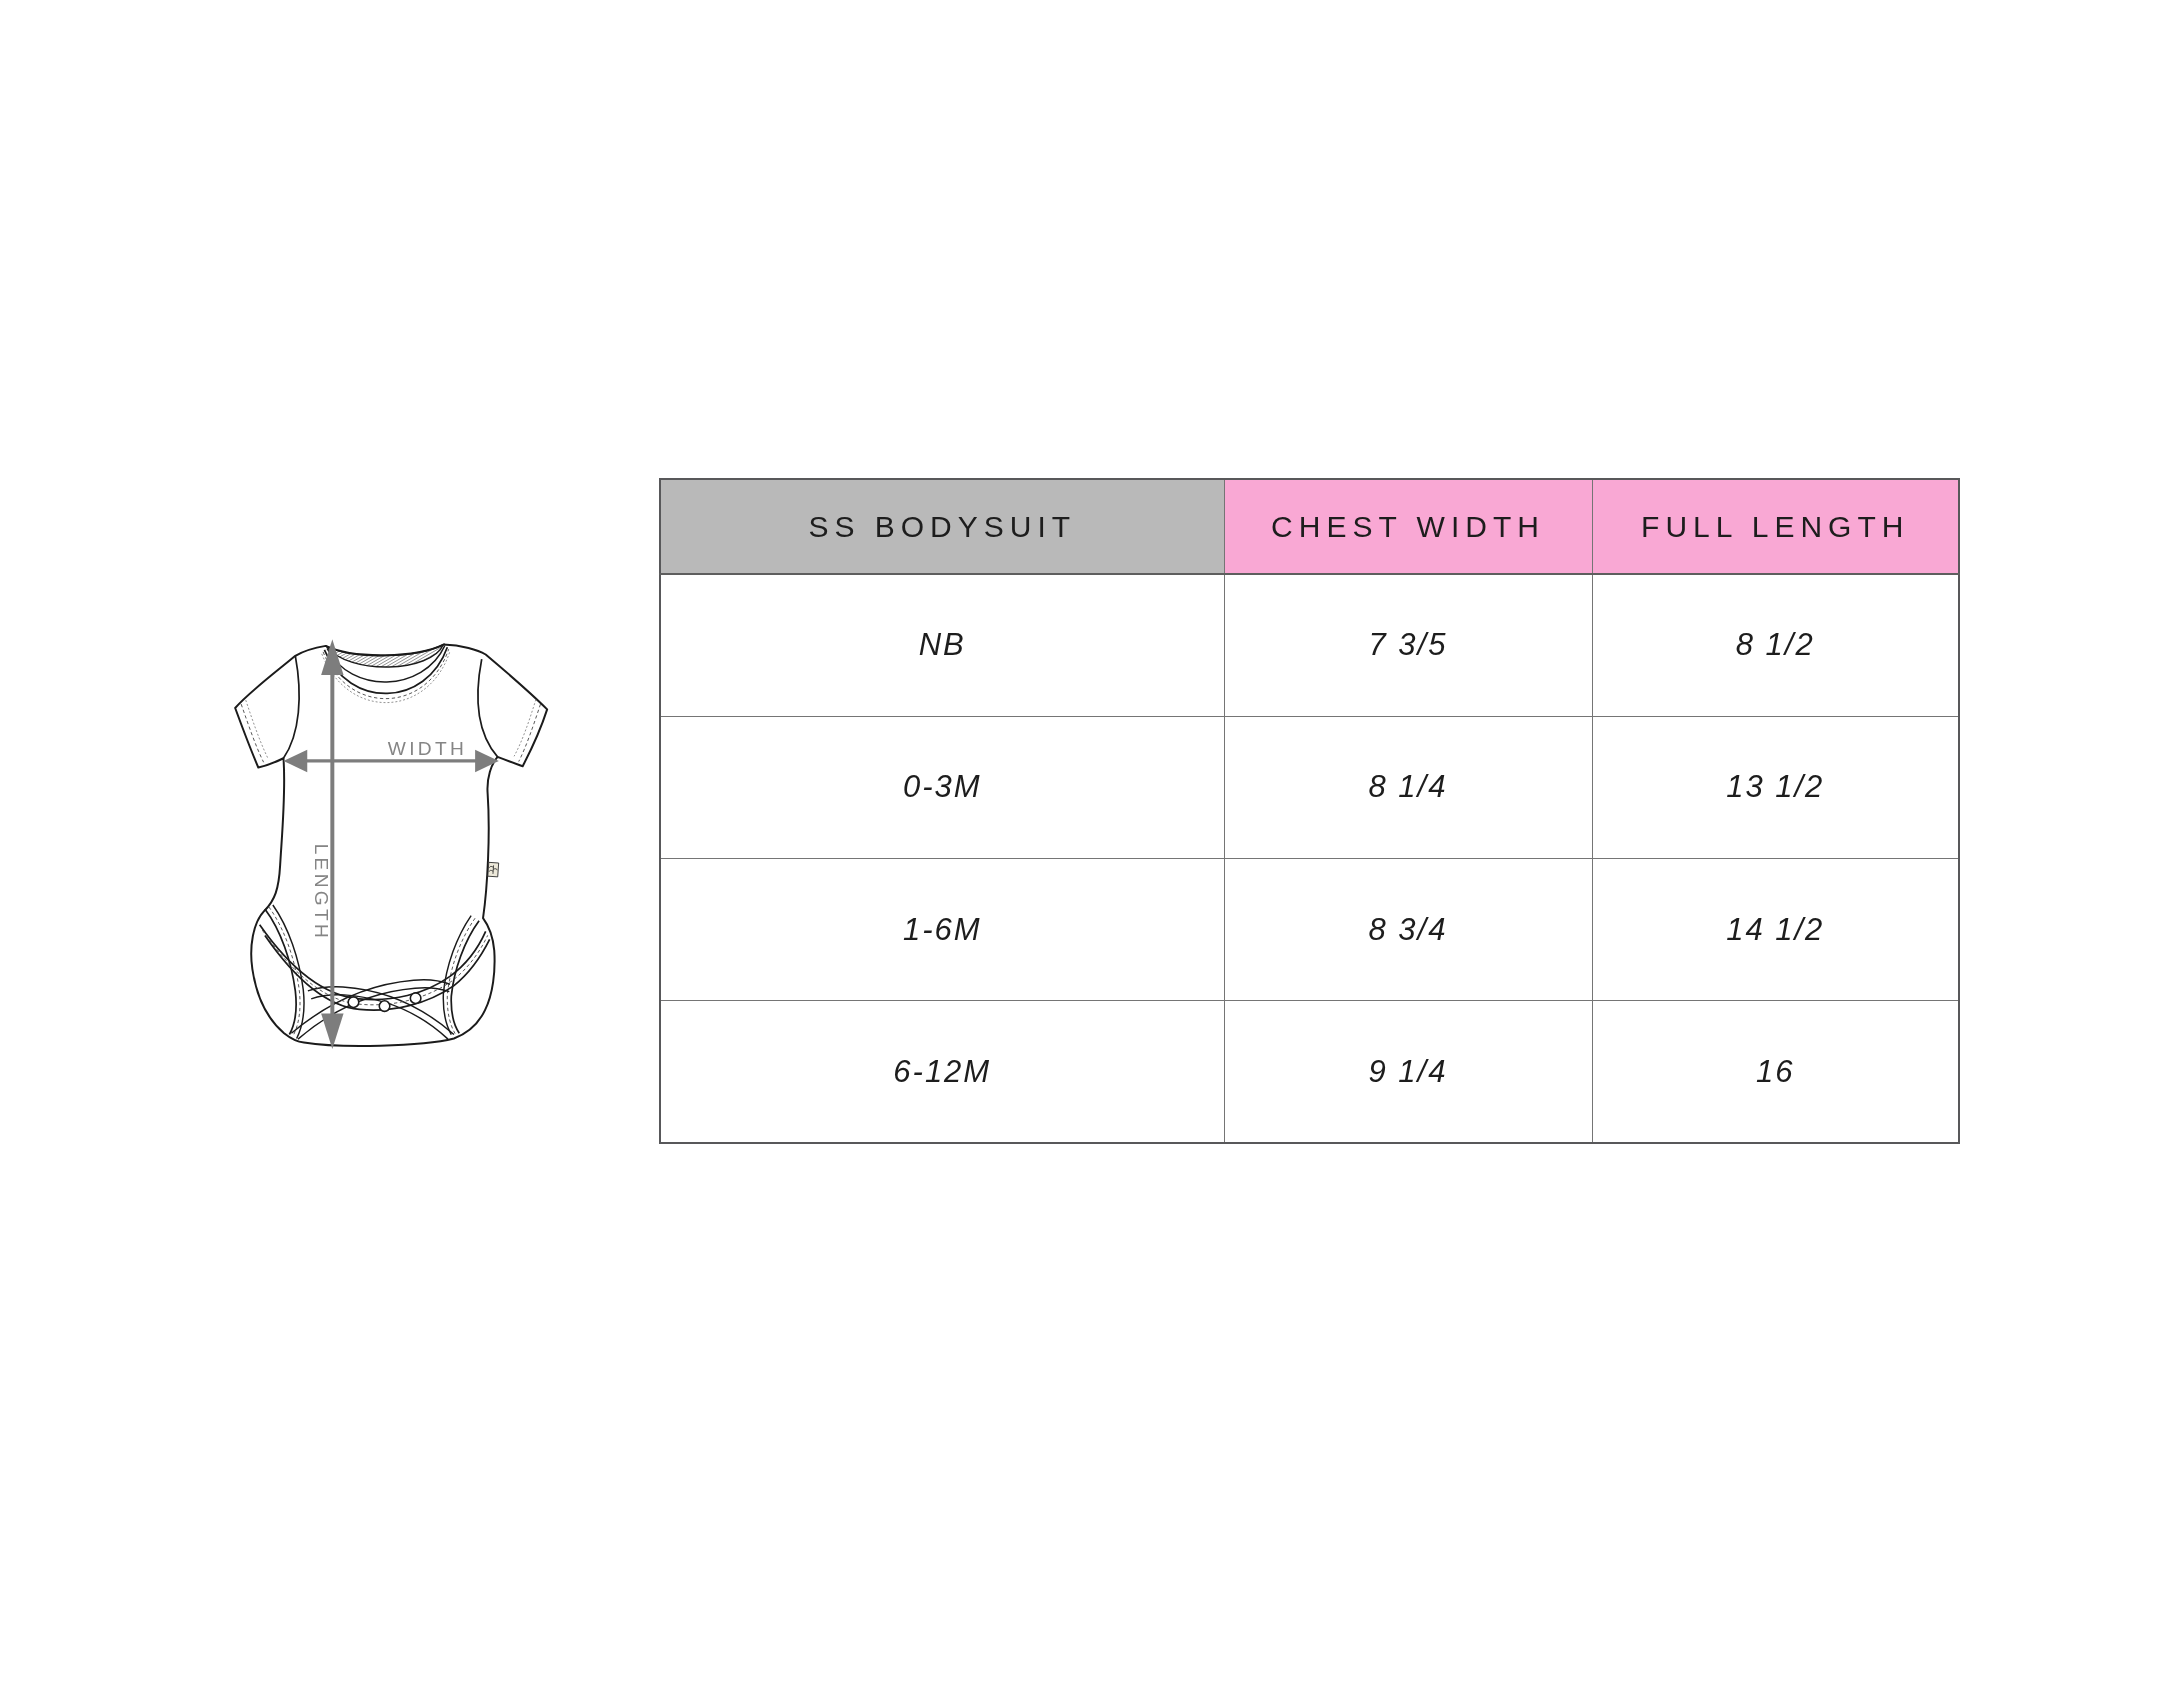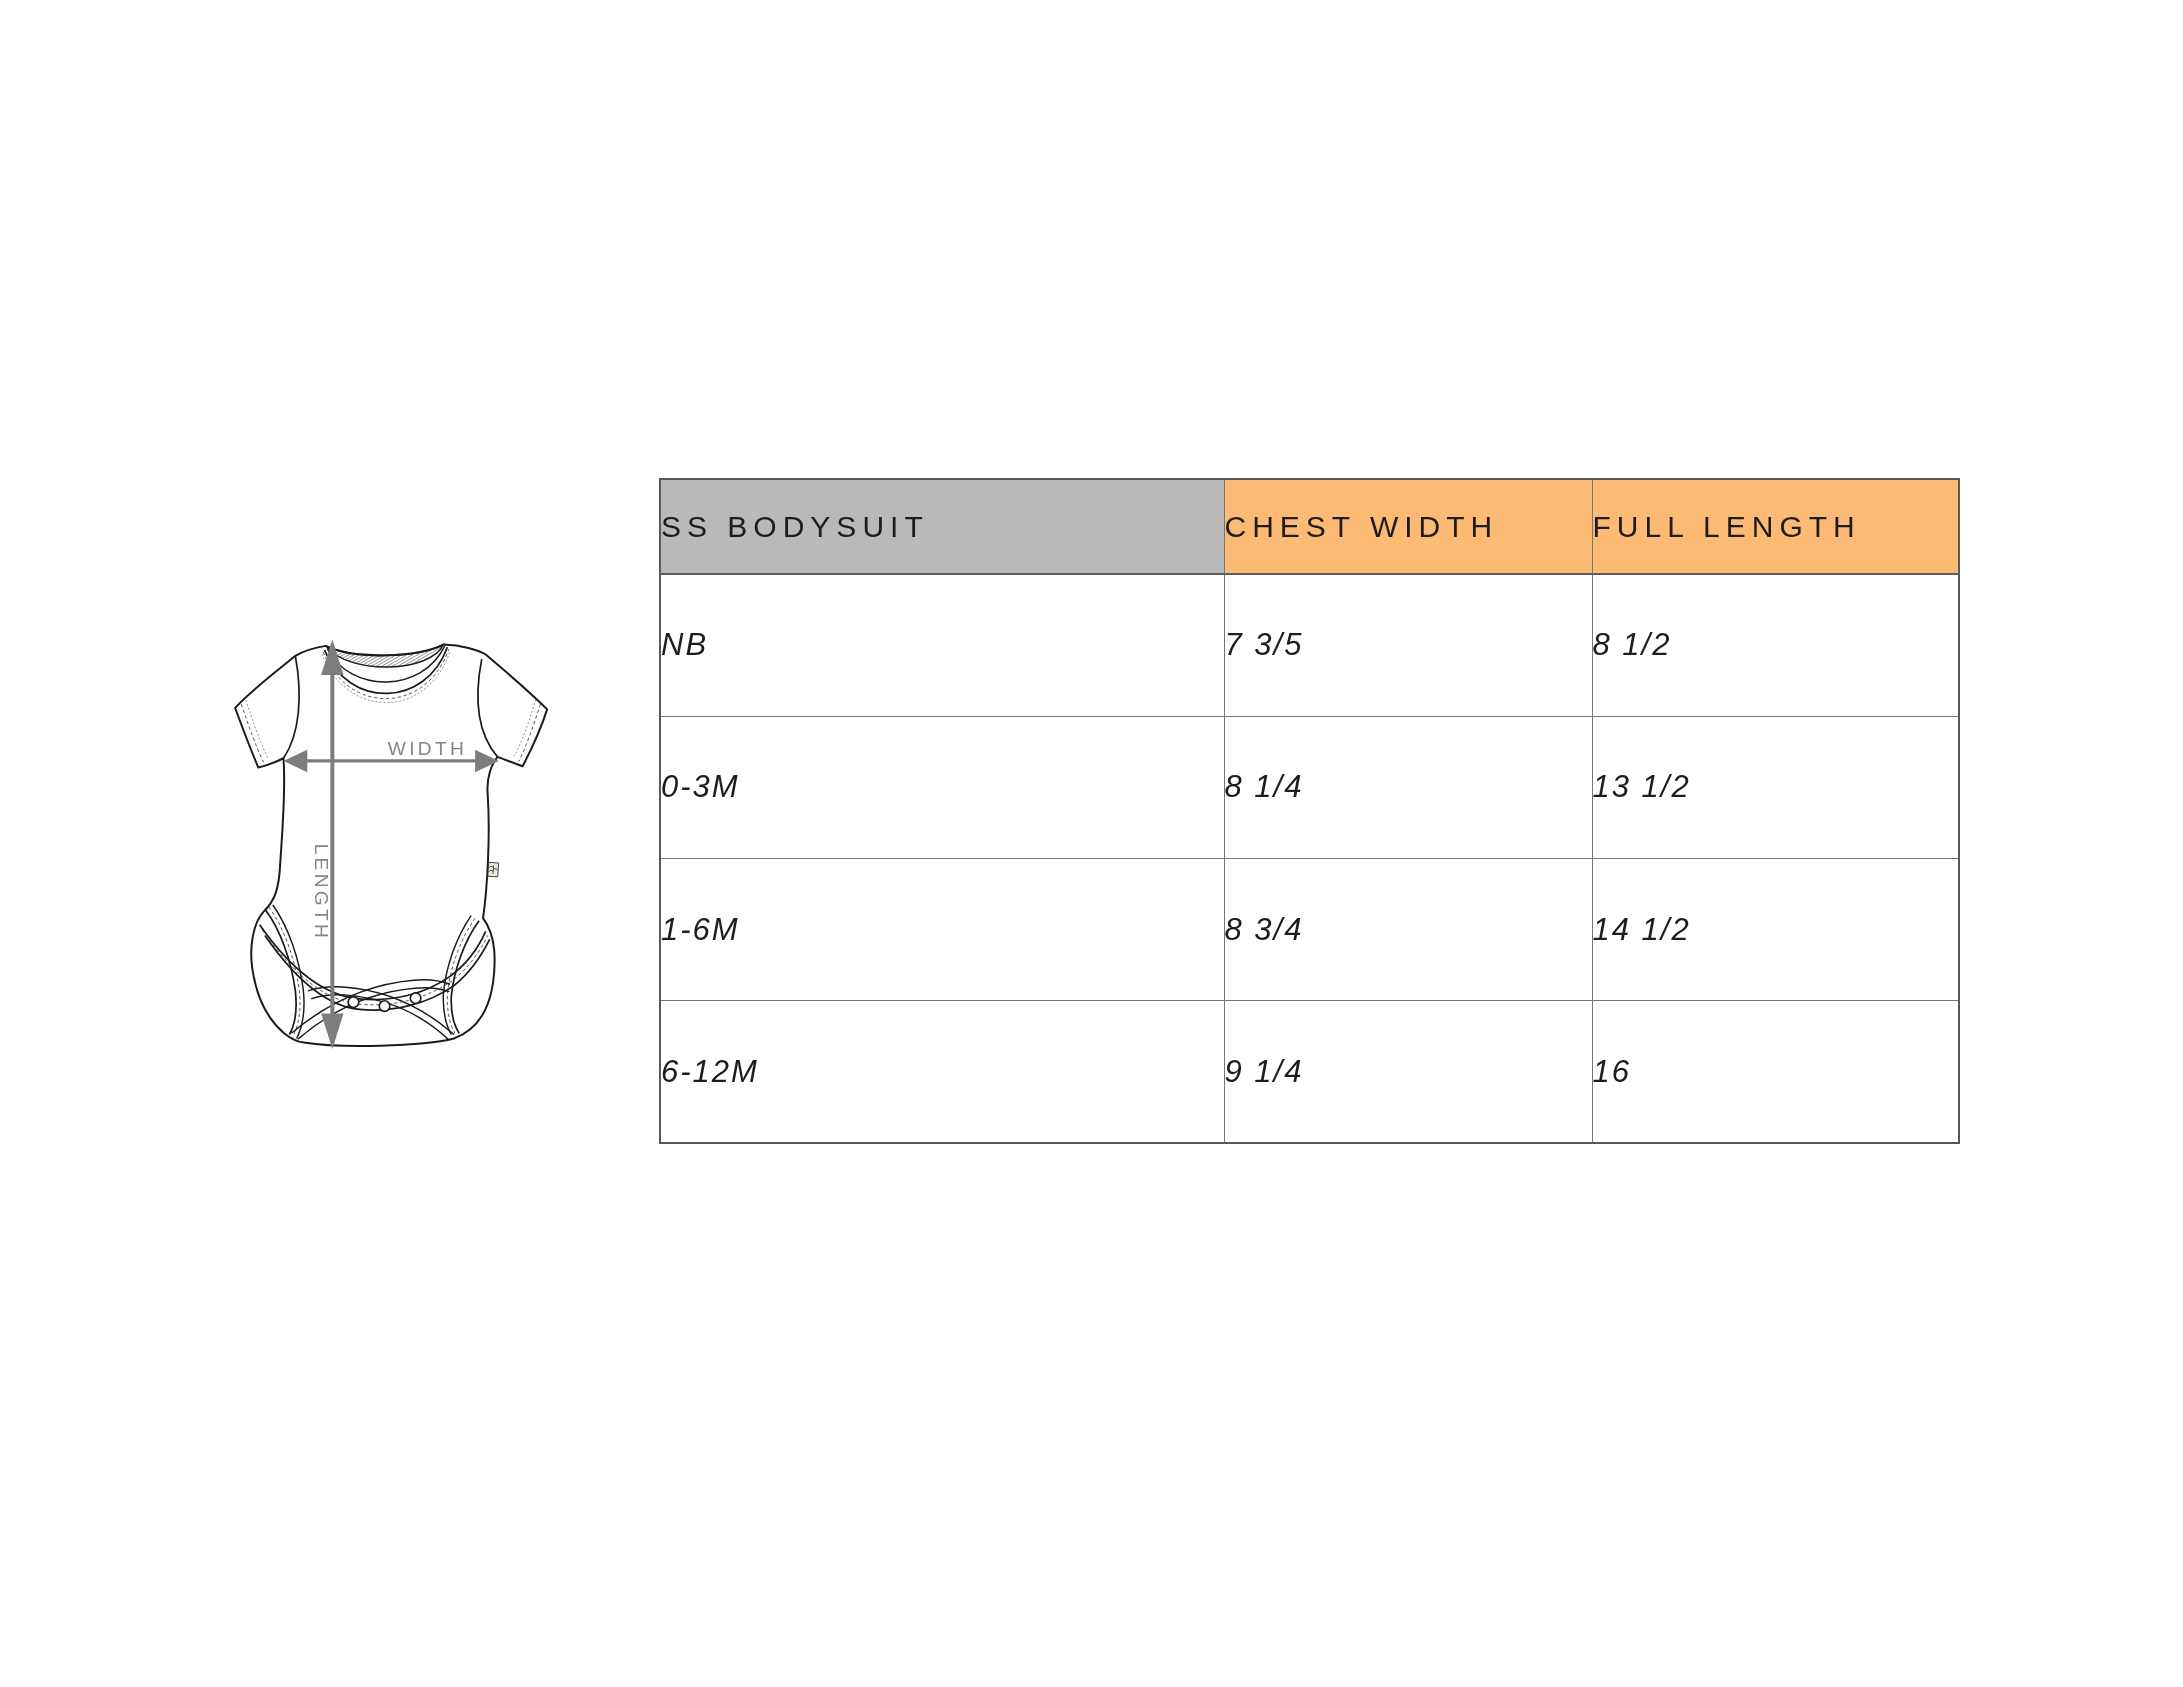--- a/index.html
+++ b/index.html
@@ -20,34 +20,34 @@
     border-collapse:collapse;
     table-layout:fixed;
     border:2px solid #58585a;
     color:#1d1d1d;
   }
   .size-table col.c1{width:564px;}
   .size-table col.c2{width:368px;}
   .size-table col.c3{width:367px;}
   .size-table th,.size-table td{
     border:1.3px solid #757575;
-    text-align:left;
+    text-align:center;
     vertical-align:middle;
     padding:0;
     font-weight:normal;
   }
   .size-table thead tr{height:95px;}
   .size-table tbody tr{height:95px;font-style:italic;}
   .size-table th{
     font-size:30px;
     letter-spacing:6px;
     border-bottom:2px solid #5e5e5e;
   }
   .size-table th.primary{background:#b9b9b9;}
-  .size-table th.secondary{background:#fdba74;}
+  .size-table th.secondary{background:#f9a8d4;}
   .size-table td{
     font-size:31px;
     letter-spacing:2px;
     background:#ffffff;
   }
 
   
   .figure{
     position:absolute;
     left:225px;top:634px;

